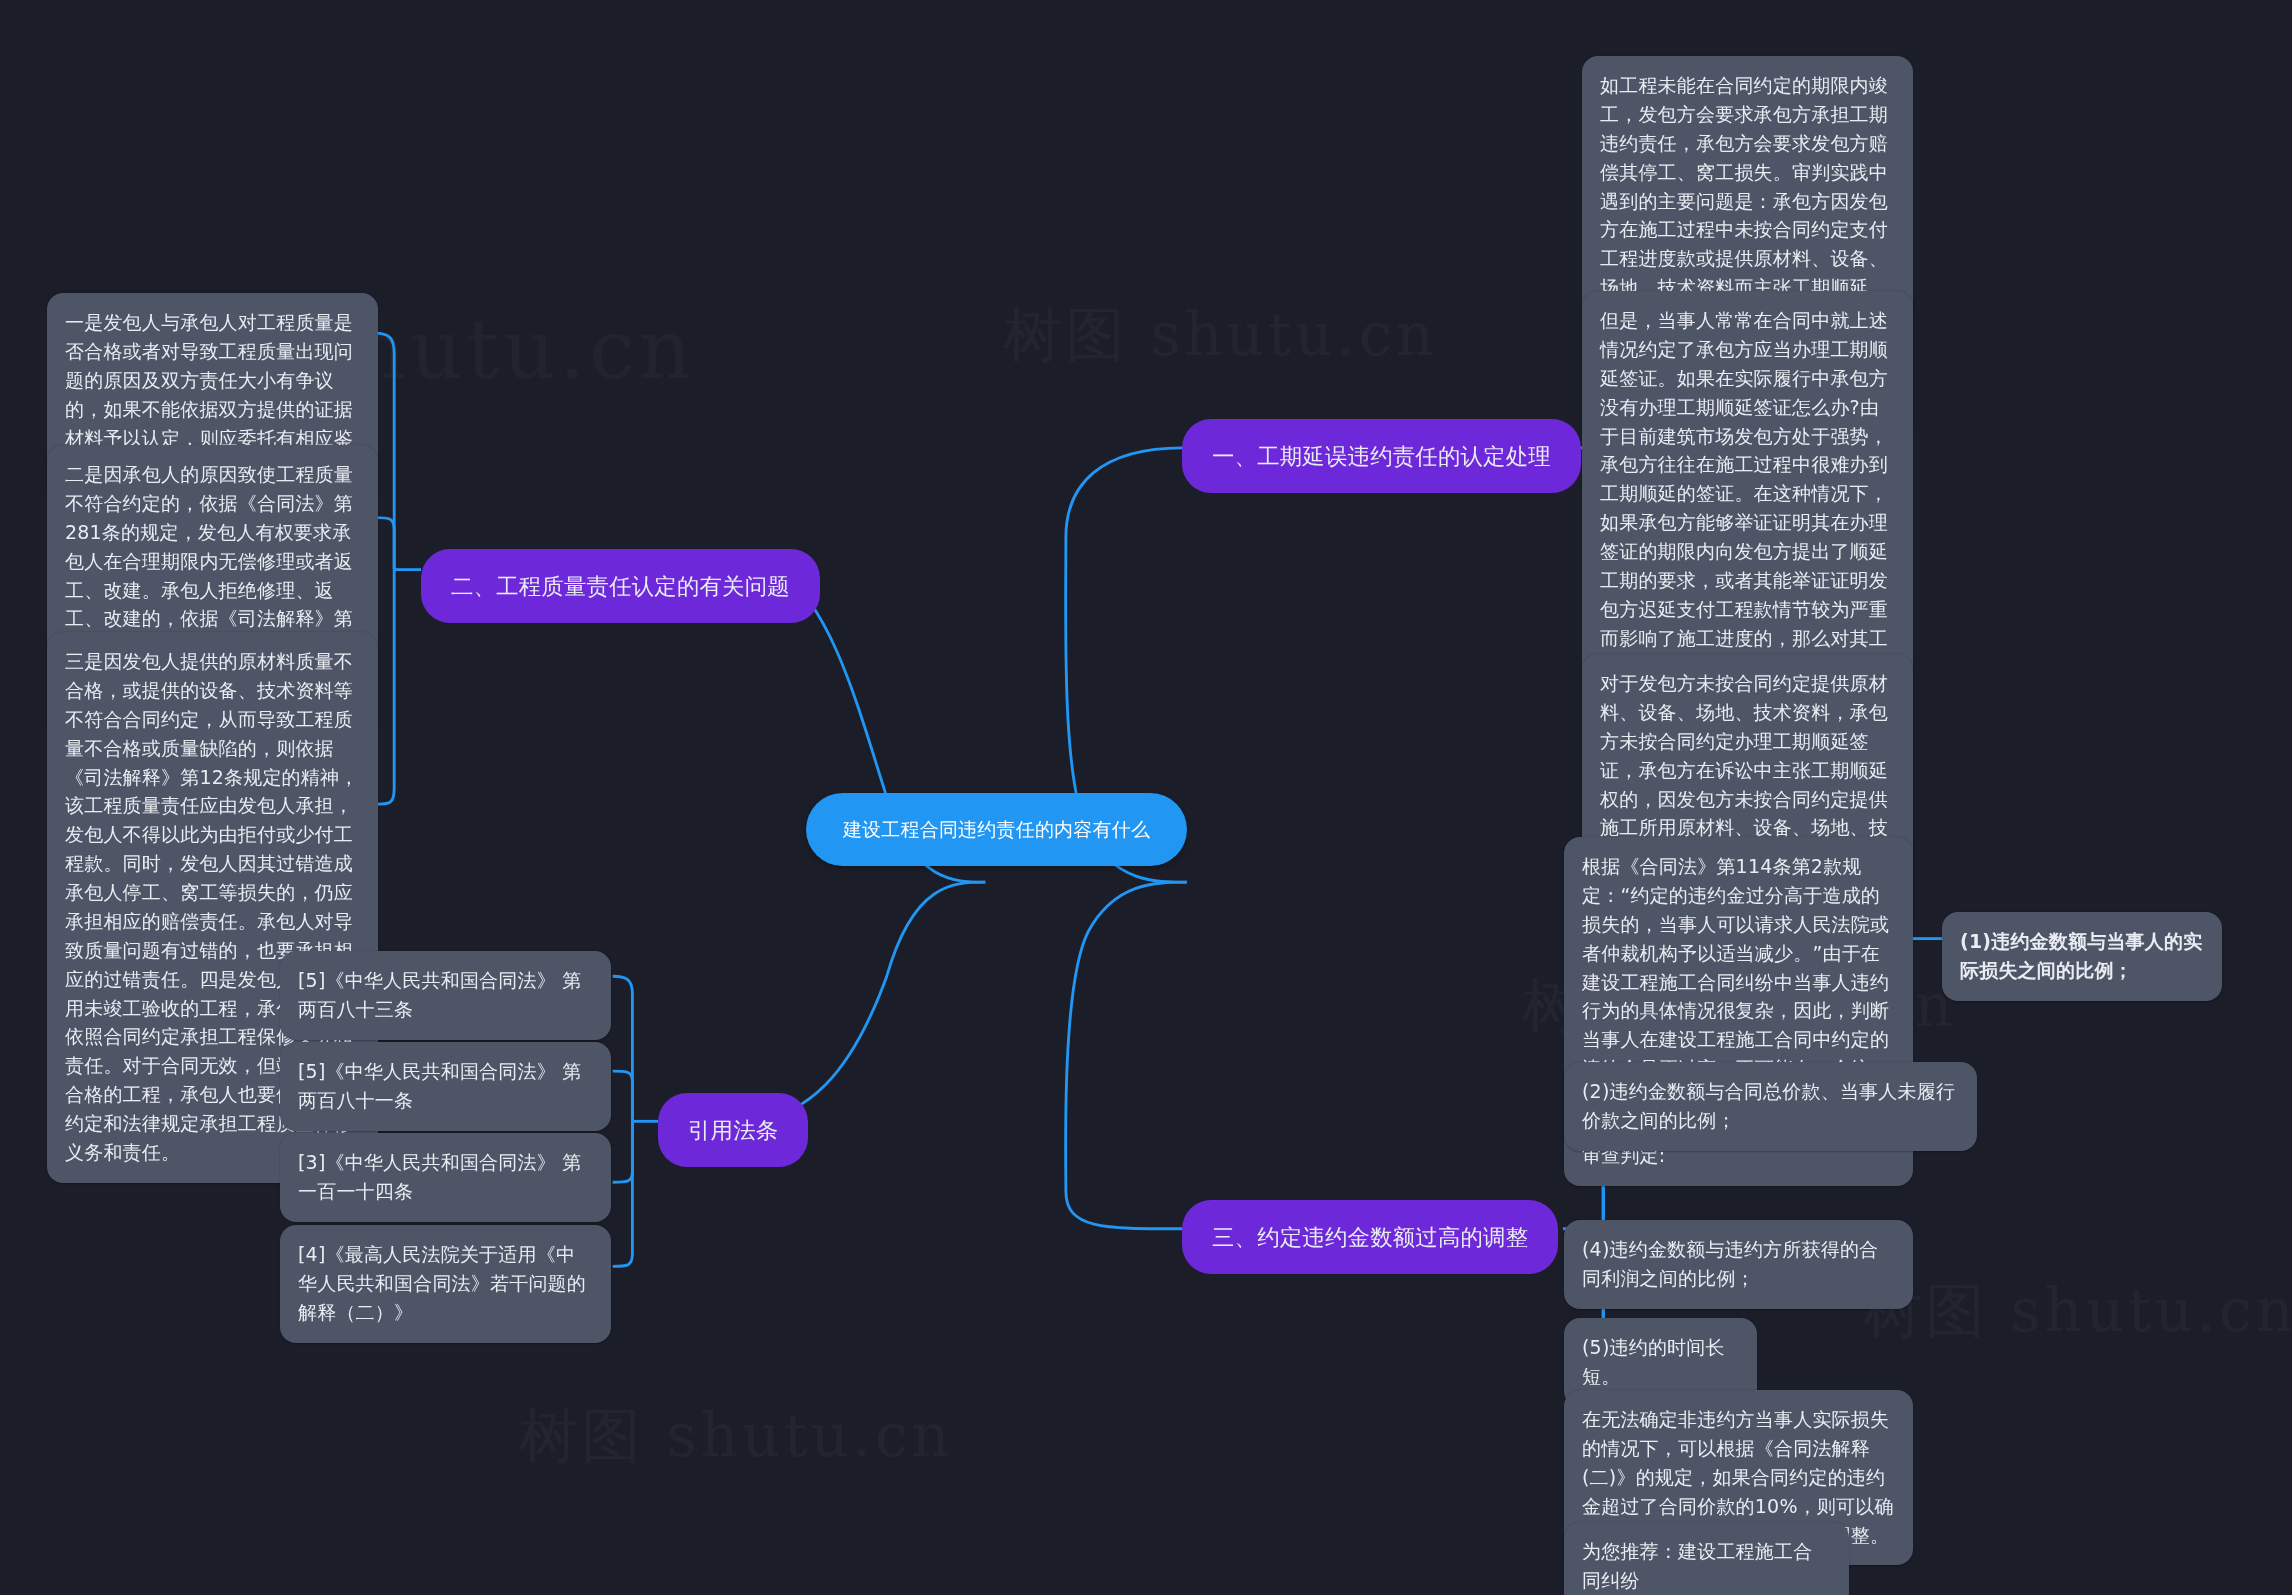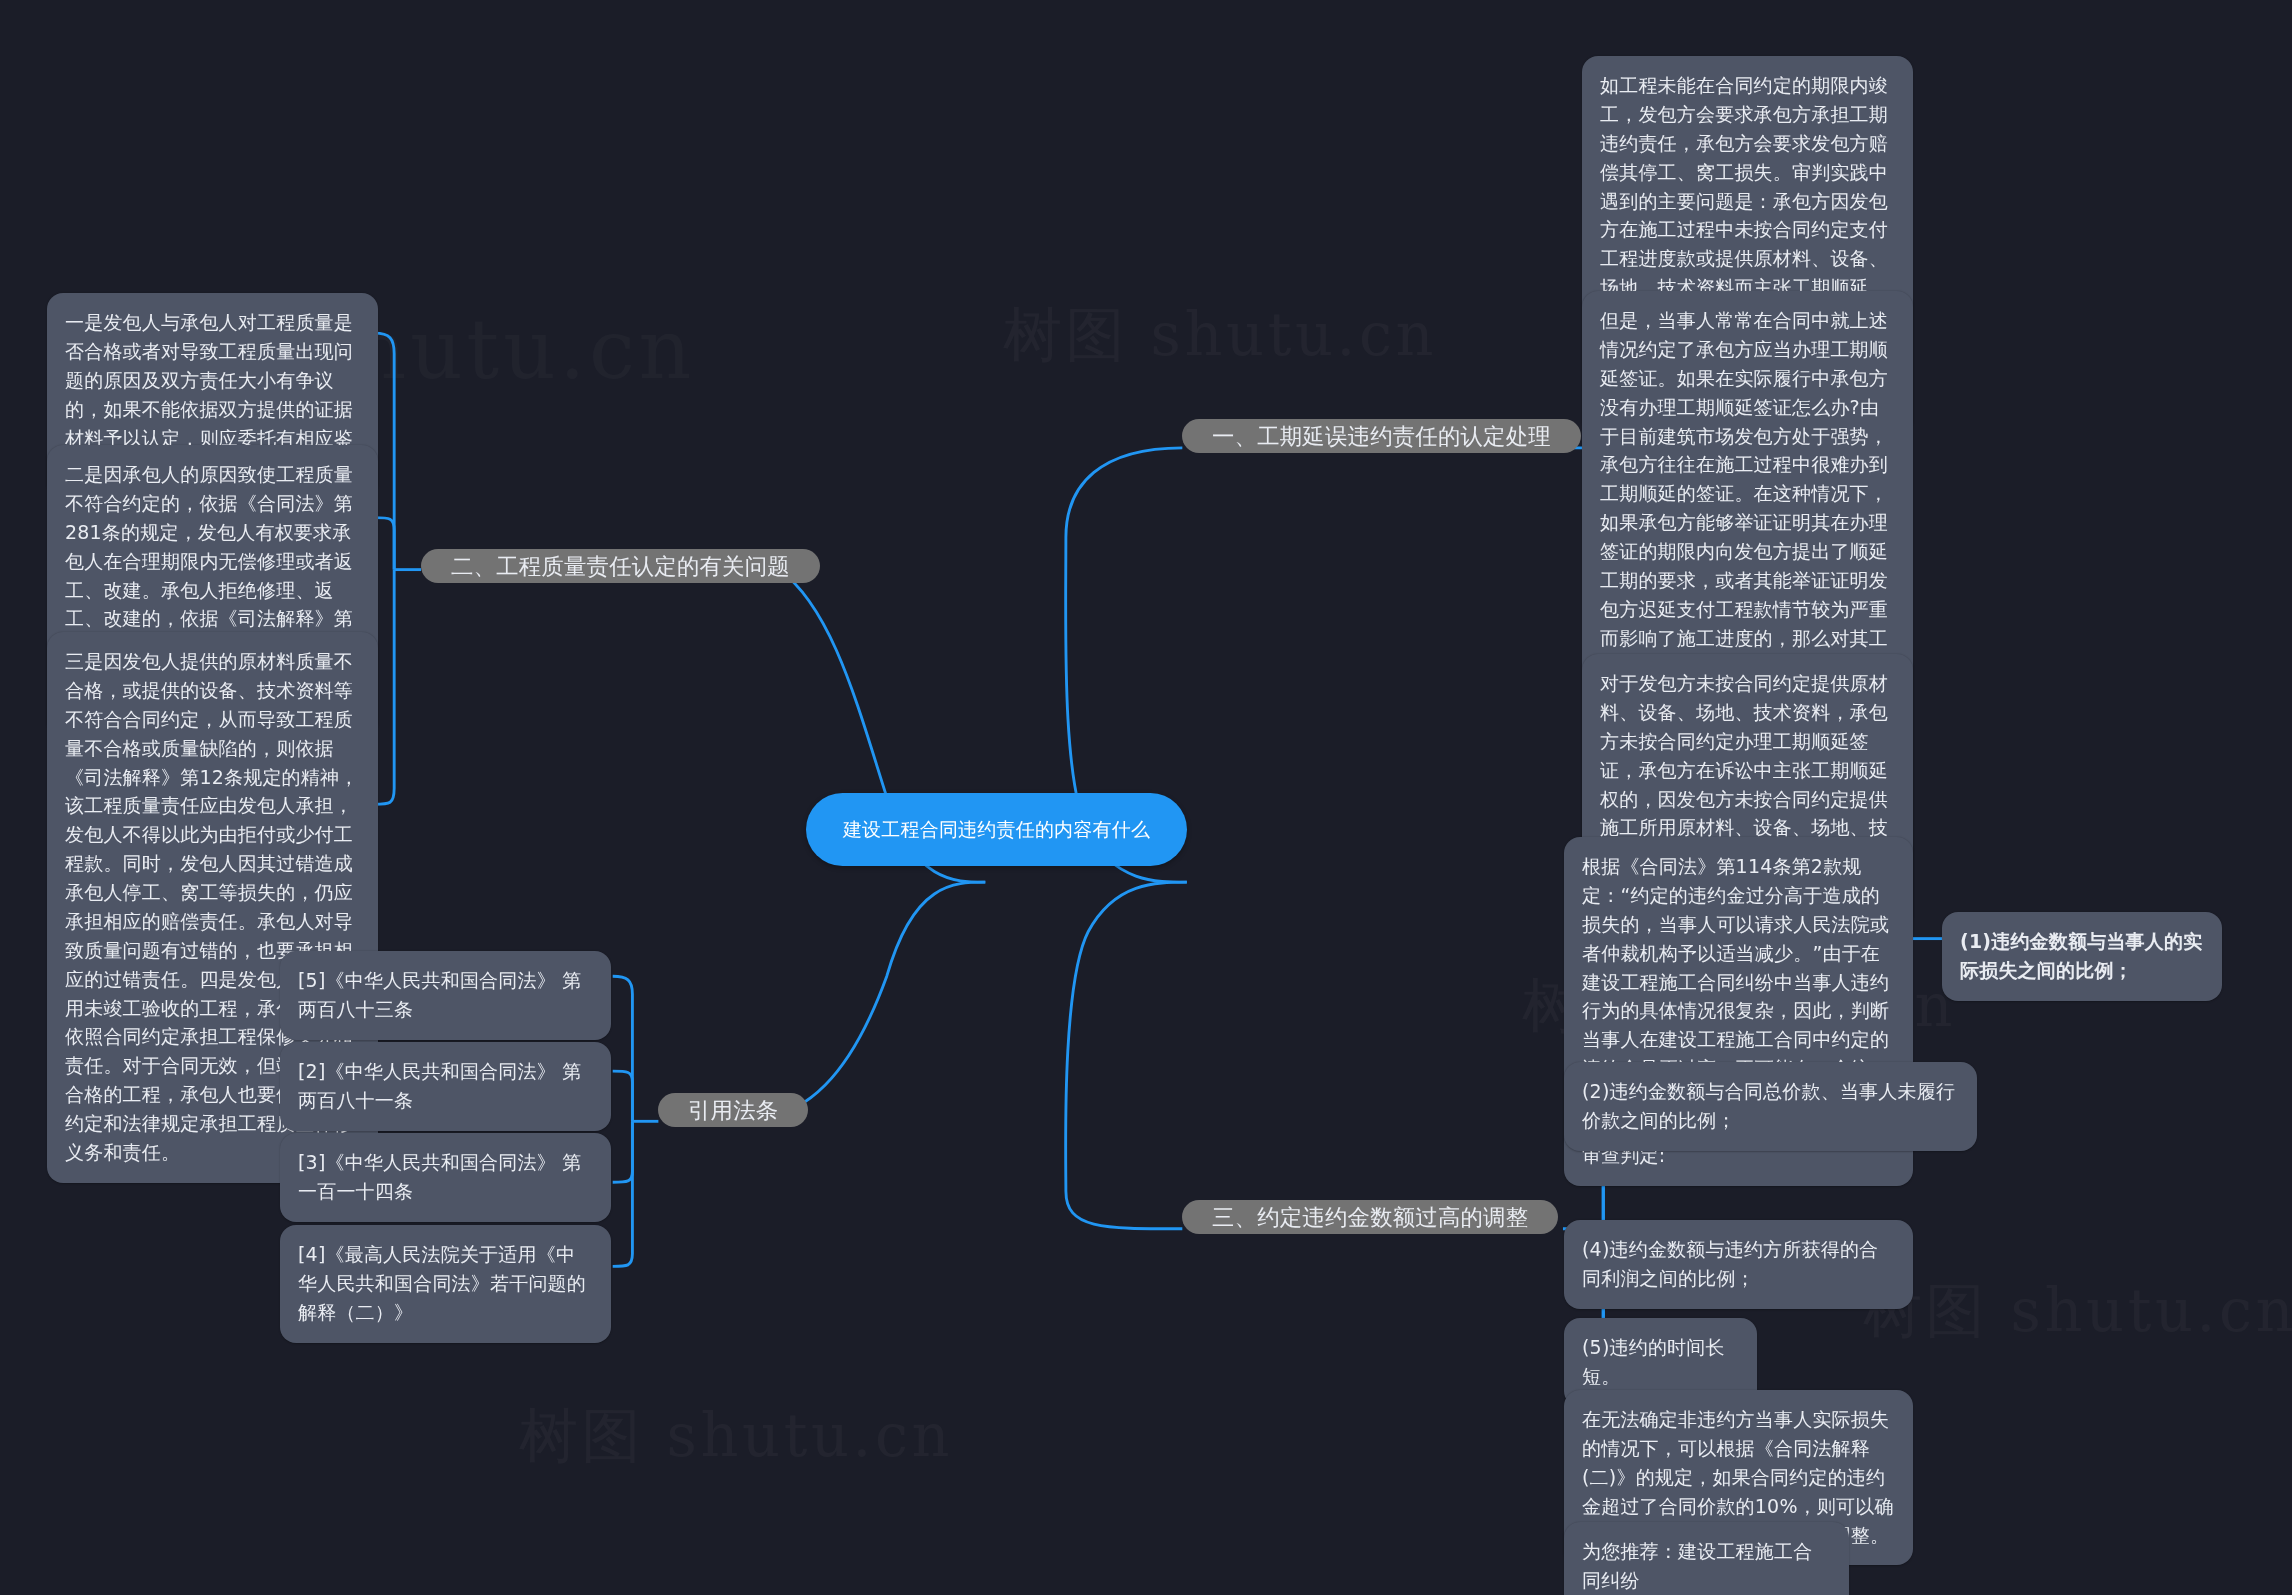--- a/index.html
+++ b/index.html
@@ -37,23 +37,23 @@
   }
 
   .leaf {
     background: #4e5566;
     padding: 15px 18px 16px 18px;
     font-size: 19px;
     box-shadow: 0 0.9px 1.8px rgba(0,0,0,0.25);
   }
 
   .branch {
-    background: #737373;
+    background: #6d28d9;
     border-radius: 29px;
-    padding: 0 30px;
+    padding: 20px 30px;
     font-size: 22.4px;
     white-space: nowrap;
     text-align: center;
   }
 
   .root {
     background: #2196f3;
     border-radius: 41px;
     color: #ffffff;
     font-size: 19px;
@@ -197,21 +197,21 @@
 
   <div class="node branch" style="left:658px; top:1093px;">
     <span>引用法条</span>
   </div>
 
   <div class="node leaf" style="left:280px; top:951px; width:331px;">
     <span>[5]《中华人民共和国合同法》 第两百八十三条</span>
   </div>
 
   <div class="node leaf" style="left:280px; top:1042px; width:331px;">
-    <span>[2]《中华人民共和国合同法》 第两百八十一条</span>
+    <span>[5]《中华人民共和国合同法》 第两百八十一条</span>
   </div>
 
   <div class="node leaf" style="left:280px; top:1133px; width:331px;">
     <span>[3]《中华人民共和国合同法》 第一百一十四条</span>
   </div>
 
   <div class="node leaf" style="left:280px; top:1225px; width:331px;">
     <span>[4]《最高人民法院关于适用《中华人民共和国合同法》若干问题的解释（二）》</span>
   </div>
 

